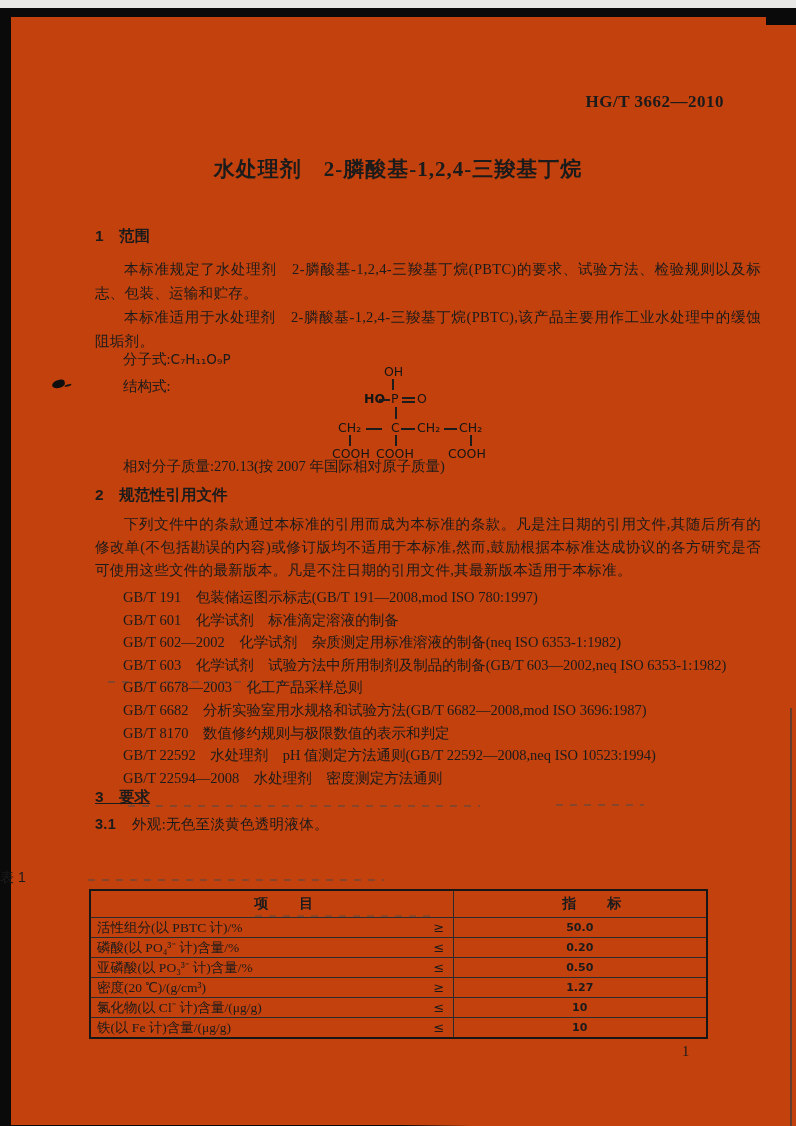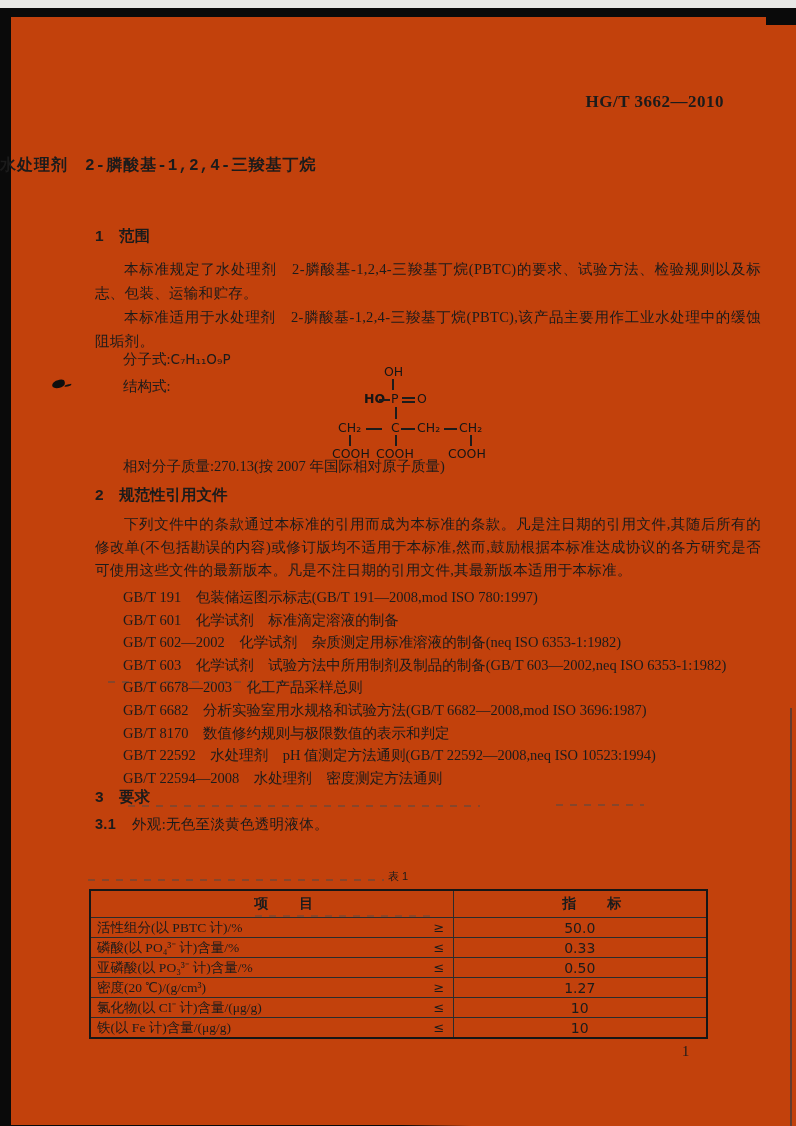--- a/index.html
+++ b/index.html
@@ -23,28 +23,28 @@
             background:repeating-linear-gradient(90deg,#4a4a4a 0 7px, transparent 7px 14px); }
   #smudge-1  { left:108px; top:673px; width:215px; }
   #smudge-2  { left:128px; top:797px; width:352px; }
   #smudge-2b { left:556px; top:796px; width:88px; }
   #smudge-3  { left:88px;  top:871px; width:296px; }
   #smudge-4  { left:255px; top:907px; width:180px; opacity:.4; }
 
   
   .std-code { position:absolute; top:84px; right:72px;
               font-weight:bold; font-size:17px; letter-spacing:.5px; }
-  .doc-title { position:absolute; top:147px; left:0; width:100%; 
-               font-family:Liberation Mono, monospace; font-weight:bold;
-               font-size:16px; letter-spacing:1px; }
+  .doc-title { position:absolute; top:147px; left:0; width:100%; text-align:center;
+               font-family:Liberation Serif, serif; font-weight:bold;
+               font-size:21px; letter-spacing:1px; }
 
   
   .sec-h { position:absolute; left:95px;
            font-family:"Liberation Sans", sans-serif; font-weight:bold; font-size:15.5px; }
-  #h-sec1 { top:218px; } #h-sec2 { top:477px; } #h-sec3 { top:779px; }
+  #h-sec1 { top:218px; } #h-sec2 { top:477px; } #h-sec3 { top:779px;text-decoration:underline; }
 
   
   .para { position:absolute; left:95px; width:666px; font-size:14.5px; line-height:24px;
           text-indent:2em; text-align:justify; letter-spacing:.3px; }
   #p-scope1 { top:249px; }
   #p-scope2 { top:297px; }
   #p-refs-intro { top:505px; line-height:22.8px; }
 
   .line { position:absolute; left:123px; font-size:14.5px; }
   #l-molformula  { top:342px; }
@@ -84,32 +84,32 @@
   
   .refs { position:absolute; left:123px; top:578px; width:645px; font-size:14.5px; }
   .refs .ref { height:22.6px; line-height:22.6px; white-space:nowrap; overflow:hidden; }
 
   
   .clause { position:absolute; left:95px; font-size:14.5px; letter-spacing:.3px; }
   #c-31 { top:807px; } #c-32 { top:833px; }
   .cnum { font-family:"Liberation Sans", sans-serif; font-weight:bold; margin-right:16px; }
 
   
-  .tbl-caption { position:absolute; top:861px; left:0; width:100%; text-align:center;
-                 font-family:"Liberation Sans", sans-serif; font-size:11px; }
+  .tbl-caption { position:absolute; top:861px; left:0; width:100%; 
+                 font-family:"Liberation Sans", sans-serif; font-size:14px; }
   #table1 { position:absolute; left:89px; top:881px; width:617px;
             border-collapse:collapse; table-layout:fixed; font-size:13.5px; }
   #table1 th, #table1 td { border:1px solid #2b2b2b; }
   #table1 { border:2px solid #161616; }
   #table1 th { font-family:"Liberation Sans", sans-serif; font-weight:bold;
                height:24px; font-size:14px; letter-spacing:1px; text-align:center;padding-left:26px; }
   #table1 td { height:19px; padding:0 6px; }
   .ic { display:flex; justify-content:space-between; align-items:center; }
   .rel { font-family:"DejaVu Sans", sans-serif; font-size:13px; padding-right:2px; }
-  .val { text-align:center; font-family:"DejaVu Sans", sans-serif; font-size:14px; }
+  .val { text-align:center; font-family:"DejaVu Sans", sans-serif; font-size:11px;font-weight:bold; }
 
   .page-num { position:absolute; left:682px; top:1035px; font-size:14.5px; }
 </style>
 </head>
 <body>
 
 <div class="page">
 
   <div class="artifact" id="band-top"></div>
   <div class="artifact" id="corner-tr"></div>
@@ -202,21 +202,21 @@
           </td>
       <td class="val">50.0</td>
     </tr>
     <tr>
       <td>
             <div class="ic">
               <span>磷酸(以 PO₄³⁻ 计)含量/%</span>
               <span class="rel">≤</span>
             </div>
           </td>
-      <td class="val">0.33</td>
+      <td class="val">0.20</td>
     </tr>
     <tr>
       <td>
             <div class="ic">
               <span>亚磷酸(以 PO₃³⁻ 计)含量/%</span>
               <span class="rel">≤</span>
             </div>
           </td>
       <td class="val">0.50</td>
     </tr>

